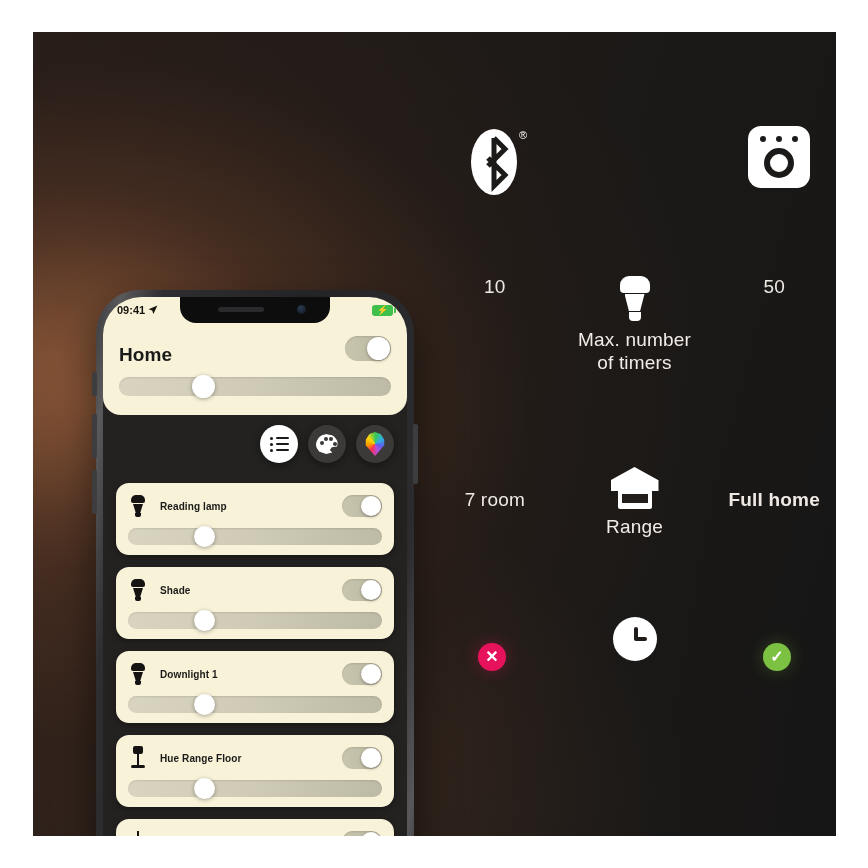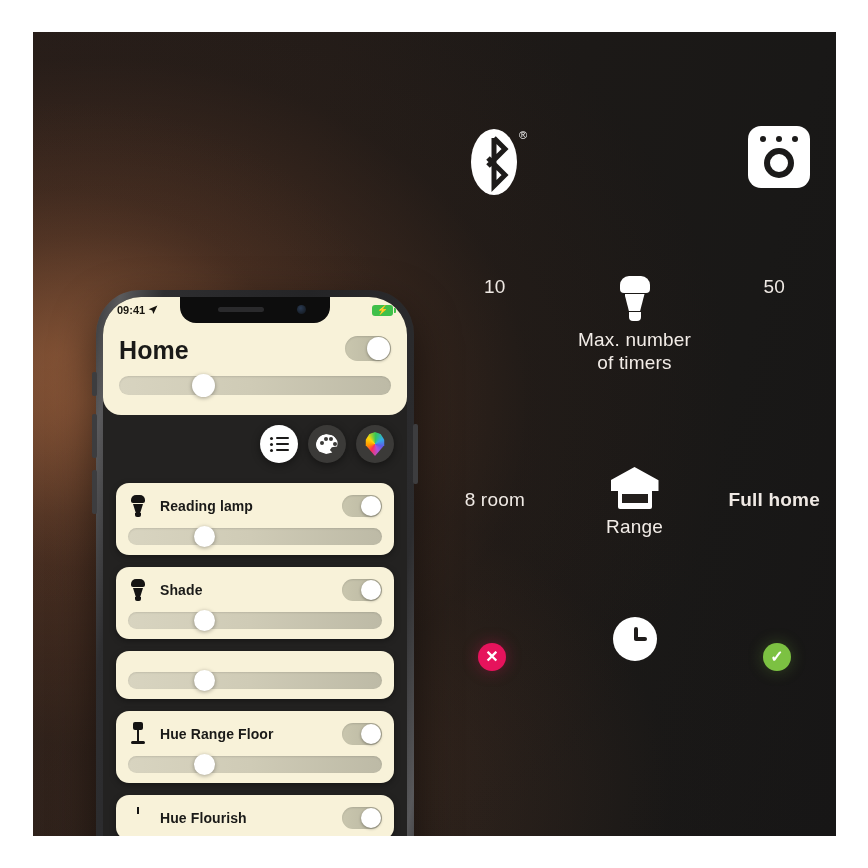--- a/index.html
+++ b/index.html
@@ -129,21 +129,21 @@
   .battery::after{content:"";position:absolute;right:-3px;top:3px;width:2px;height:5px;background:#3fc04a;border-radius:0 1px 1px 0;}
   .bolt{color:#0f3b12;font-size:9px;line-height:1;}
 
   
   .screen{position:absolute;inset:0;background:#232221;}
   .home-card{
     position:absolute;left:0;top:0;width:100%;height:118px;background:#f8f2d9;
     border-radius:0 0 18px 18px;box-sizing:border-box;padding:34px 16px 14px 16px;
     z-index:2;
   }
-  .home-title{font-size:25px;font-weight:700;color:#1a1a18;letter-spacing:.1px;margin-top:5px;}
+  .home-title{font-size:19px;font-weight:700;color:#1a1a18;letter-spacing:.1px;margin-top:13px;}
   .home-head{display:flex;align-items:center;justify-content:space-between;}
 
   .toggle{
     width:46px;height:25px;border-radius:13px;position:relative;flex:none;
     background:linear-gradient(90deg,#c9c6ae 0%,#b9b6a0 100%);
     box-shadow:inset 0 1px 2px rgba(0,0,0,.12);
   }
   .toggle .knob{
     position:absolute;right:1px;top:1px;width:23px;height:23px;border-radius:50%;
     background:#ffffff;box-shadow:0 1px 3px rgba(0,0,0,.35);
@@ -183,21 +183,21 @@
     clip-path:polygon(50% 100%,8% 55%,8% 32%,24% 8%,50% 0,76% 8%,92% 32%,92% 55%);
   }
 
   
   .list{position:absolute;left:13px;right:13px;top:186px;display:flex;flex-direction:column;gap:12px;z-index:2;}
   .light-card{
     background:#f8f2d9;border-radius:13px;padding:11px 12px 10px 12px;box-sizing:border-box;
     box-shadow:0 2px 6px rgba(0,0,0,.35);
   }
   .light-head{display:flex;align-items:center;gap:12px;}
-  .light-name{font-size:14px;font-weight:700;color:#1a1a18;flex:1;letter-spacing:.1px;}
+  .light-name{font-size:10px;font-weight:700;color:#1a1a18;flex:1;letter-spacing:.1px;}
   .light-icon{width:20px;height:24px;position:relative;flex:none;}
 
   
   .g-spot .t{position:absolute;left:3px;top:1px;width:14px;height:8px;background:#151413;border-radius:5px 5px 2px 2px;}
   .g-spot .m{position:absolute;left:5px;top:10px;width:10px;height:9px;background:#151413;clip-path:polygon(0 0,100% 0,72% 100%,28% 100%);}
   .g-spot .b{position:absolute;left:7px;top:19px;width:6px;height:4px;background:#151413;border-radius:0 0 2px 2px;}
 
   .g-floor .t{position:absolute;left:5px;top:0;width:10px;height:8px;background:#151413;border-radius:2px;}
   .g-floor .s{position:absolute;left:9px;top:8px;width:2px;height:12px;background:#151413;}
   .g-floor .b{position:absolute;left:3px;top:19px;width:14px;height:3px;background:#151413;border-radius:2px;}
@@ -246,21 +246,21 @@
           </div>
           <div class="center-label">
             <div>Max. number</div>
             <div>of timers</div>
           </div>
         </div>
         <div class="side right">50</div>
       </div>
 
       <div class="row row-range">
-        <div class="side left" style="margin-top:22px;">8 room</div>
+        <div class="side left" style="margin-top:22px;">7 room</div>
         <div class="center">
           <div class="house">
             <span class="house-roof"></span>
               <span class="house-body"></span>
               <span class="house-slot"></span>
           </div>
           <div class="center-label">
             <div>Range</div>
           </div>
         </div>
@@ -382,20 +382,31 @@
                   <span class="toggle sm">
                       <span class="knob"></span>
                     </span>
                 </div>
                 <div class="slider sm">
                     <span class="sknob" style="left:26%"></span>
                   </div>
               </div>
 
               <div class="light-card">
+                <div class="light-head">
+                  <span class="light-icon g-spot">
+                      <i class="t"></i>
+                      <i class="m"></i>
+                      <i class="b"></i>
+                    </span>
+                  <span class="light-name">Downlight 1</span>
+                  <span class="toggle sm">
+                      <span class="knob"></span>
+                    </span>
+                </div>
                 <div class="slider sm">
                     <span class="sknob" style="left:26%"></span>
                   </div>
               </div>
 
               <div class="light-card">
                 <div class="light-head">
                   <span class="light-icon g-floor">
                       <i class="t"></i>
                       <i class="s"></i>

